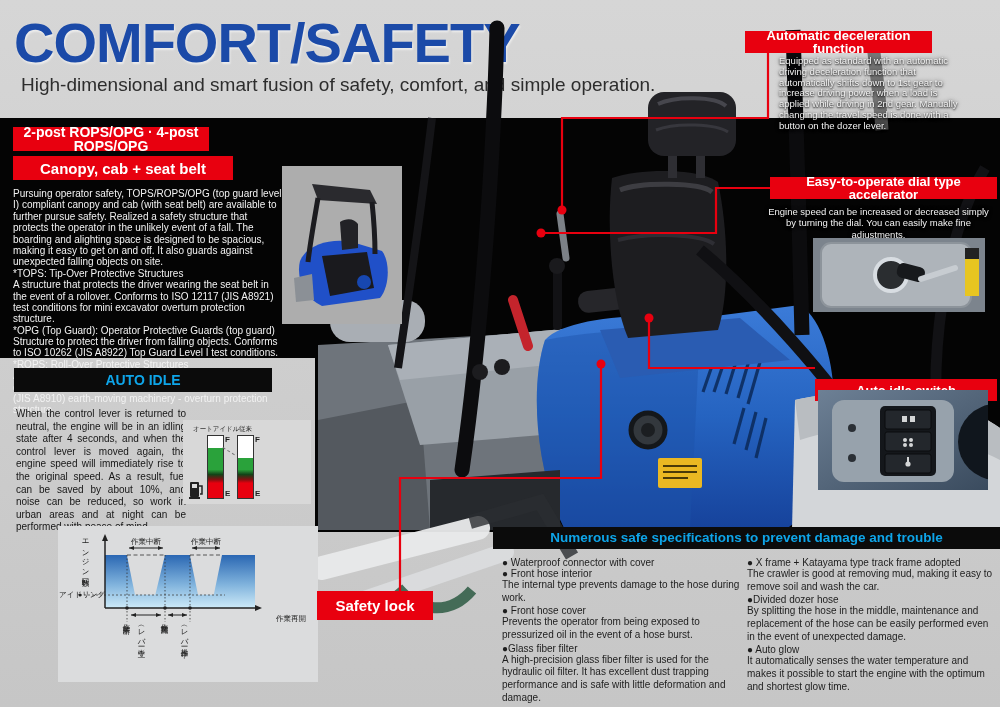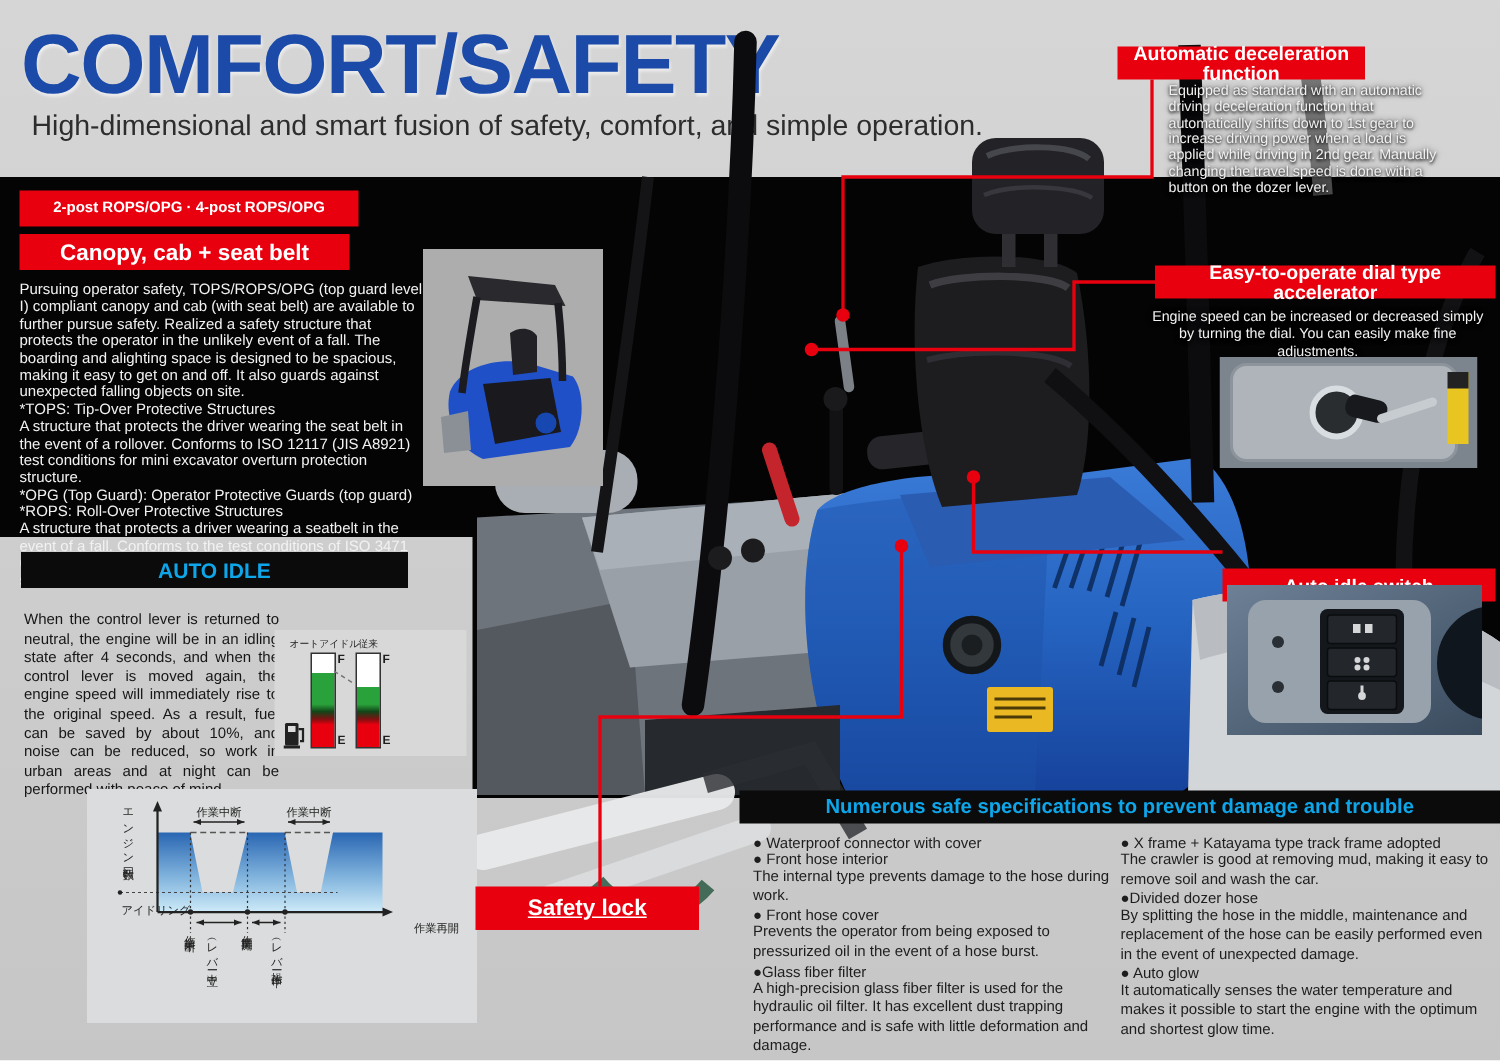--- a/index.html
+++ b/index.html
@@ -102,31 +102,32 @@
     <circle cx="557" cy="266" r="8" fill="#1a1a1d"></circle>
     <path d="M513,300 L528,346" stroke="#c4242c" stroke-width="10" stroke-linecap="round"></path>
     <path d="M560,214 L566,258" stroke="#7c8187" stroke-width="7" stroke-linecap="round"></path>
 
     <path d="M322,568 L478,528" stroke="#e9eaeb" stroke-width="24" stroke-linecap="round" opacity="0.95"></path>
     <path d="M335,610 L505,552" stroke="#dcdee0" stroke-width="18" stroke-linecap="round" opacity="0.9"></path>
     <path d="M398,588 C418,612 450,616 472,590" stroke="#35604a" stroke-width="11" fill="none" opacity="0.9"></path>
     <path d="M470,522 L540,502 L572,556" stroke="#2a2d31" stroke-width="14" fill="none" opacity="0.8"></path>
   </svg>
 
-  <div class="red-banner" style="left:13px;top:127px;width:226px;height:24px;font-size:10px;">
+  <div class="red-banner" style="left:13px;top:127px;width:196px;height:24px;font-size:14px;">
     <span>2-post ROPS/OPG · 4-post ROPS/OPG</span>
   </div>
   <div class="red-banner" style="left:13px;top:156px;width:220px;height:24px;font-size:15px;">
     <span>Canopy, cab + seat belt</span>
   </div>
   <div class="abs white-par" style="left:13px;top:188px;width:272px;">
     <p class="note-line">Pursuing operator safety, TOPS/ROPS/OPG (top guard level I) compliant canopy and cab (with seat belt) are available to further pursue safety. Realized a safety structure that protects the operator in the unlikely event of a fall. The boarding and alighting space is designed to be spacious, making it easy to get on and off. It also guards against unexpected falling objects on site.</p>
     <p class="note-line">*TOPS: Tip-Over Protective Structures</p>
     <p class="note-line">A structure that protects the driver wearing the seat belt in the event of a rollover. Conforms to ISO 12117 (JIS A8921) test conditions for mini excavator overturn protection structure.</p>
     <p class="note-line">*OPG (Top Guard): Operator Protective Guards (top guard)</p>
+    <p class="note-line">Structure to protect the driver from falling objects. Conforms to ISO 10262 (JIS A8922) Top Guard Level I test conditions.</p>
     <p class="note-line">*ROPS: Roll-Over Protective Structures</p>
     <p class="note-line">A structure that protects a driver wearing a seatbelt in the event of a fall. Conforms to the test conditions of ISO 3471 (JIS A8910) earth-moving machinery - overturn protection structure.</p>
   </div>
 
   <svg class="abs" style="left:282px;top:166px;" width="120" height="158" viewBox="0 0 120 158">
     <rect x="0" y="0" width="120" height="158" fill="#b3b3b3"></rect>
     <rect x="0" y="0" width="120" height="158" fill="#a6a6a6" opacity="0.4"></rect>
     <path d="M18,95 C25,78 50,72 70,76 L100,85 C108,95 108,120 98,132 L40,140 C22,132 14,112 18,95 Z" fill="#2050c8"></path>
     <path d="M40,90 L85,86 L92,122 L48,130 Z" fill="#1a1a1e"></path>
     <path d="M30,18 L88,24 L95,38 L36,34 Z" fill="#2a2a2e"></path>
@@ -199,31 +200,31 @@
         <circle cx="22" cy="69" r="1.5"></circle>
       </g>
       <g stroke="#222" stroke-width="1.5">
         <line x1="47" y1="82" x2="198" y2="82"></line>
           <line x1="47" y1="82" x2="47" y2="13"></line>
       </g>
       <polygon points="197,79 204,82 197,85" fill="#222"></polygon>
       <polygon points="44,15 47,8 50,15" fill="#222"></polygon>
     </svg>
     <div class="abs vtext cjk" style="left:22px;top:8px;height:66px;font-size:7.5px;">エンジン回転数</div>
-    <div class="abs cjk" style="left:1px;top:76px;font-size:7.5px;padding-left:22px;">アイドリング</div>
+    <div class="abs cjk" style="left:1px;top:64px;font-size:7.5px;">アイドリング</div>
     <div class="abs cjk" style="left:68px;top:11px;width:40px;text-align:center;font-size:7.5px;">作業中断</div>
     <div class="abs cjk" style="left:128px;top:11px;width:40px;text-align:center;font-size:7.5px;">作業中断</div>
     <div class="abs cjk" style="left:218px;top:88px;font-size:7.5px;">作業再開</div>
     <div class="abs vtext cjk" style="left:63px;top:92px;height:42px;font-size:7.5px;">作業中断</div>
     <div class="abs vtext cjk" style="left:78px;top:96px;height:58px;font-size:7.5px;">（レバー中立）</div>
     <div class="abs vtext cjk" style="left:101px;top:92px;height:42px;font-size:7.5px;">作業再開</div>
     <div class="abs vtext cjk" style="left:121px;top:96px;height:62px;font-size:7.5px;">（レバー操作中）</div>
   </div>
 
-  <div class="red-banner" style="left:745px;top:31px;width:165px;height:22px;font-size:13px;">
+  <div class="red-banner" style="left:745px;top:31px;width:187px;height:22px;font-size:13px;">
     <span>Automatic deceleration function</span>
   </div>
   <div class="abs white-par shadowed" style="left:779px;top:56px;width:180px;font-size:9.5px;line-height:1.14;">Equipped as standard with an automatic driving deceleration function that automatically shifts down to 1st gear to increase driving power when a load is applied while driving in 2nd gear. Manually changing the travel speed is done with a button on the dozer lever.</div>
 
   <div class="red-banner" style="left:770px;top:177px;width:227px;height:22px;font-size:13px;">
     <span>Easy-to-operate dial type accelerator</span>
   </div>
   <div class="abs white-par shadowed" style="left:762px;top:206px;width:233px;font-size:9.5px;line-height:1.2;text-align:center;">Engine speed can be increased or decreased simply by turning the dial. You can easily make fine adjustments.</div>
 
   <svg class="abs" style="left:813px;top:238px;" width="172" height="74" viewBox="0 0 172 74">
@@ -299,21 +300,21 @@
     <div class="col-item">
         <h4>●Divided dozer hose</h4>
         <p>By splitting the hose in the middle, maintenance and replacement of the hose can be easily performed even in the event of unexpected damage.</p>
       </div>
     <div class="col-item">
         <h4>● Auto glow</h4>
         <p>It automatically senses the water temperature and makes it possible to start the engine with the optimum and shortest glow time.</p>
       </div>
   </div>
 
-  <div class="red-banner" style="left:317px;top:591px;width:149px;height:29px;font-size:15px;text-decoration:underline;">
+  <div class="red-banner" style="left:317px;top:591px;width:116px;height:29px;font-size:15px;">
     <span>Safety lock</span>
   </div>
 
   <svg class="abs" style="left:0;top:0;pointer-events:none;" width="1000" height="707" viewBox="0 0 1000 707">
     <g stroke="#e8000f" stroke-width="2.2" fill="none">
       <path d="M768,53 V118 H562 V206"></path>
       <path d="M770,188 H716 V233 H544"></path>
       <path d="M815,368 H649 V322"></path>
       <path d="M400,591 V478 H601 V368"></path>
     </g>

